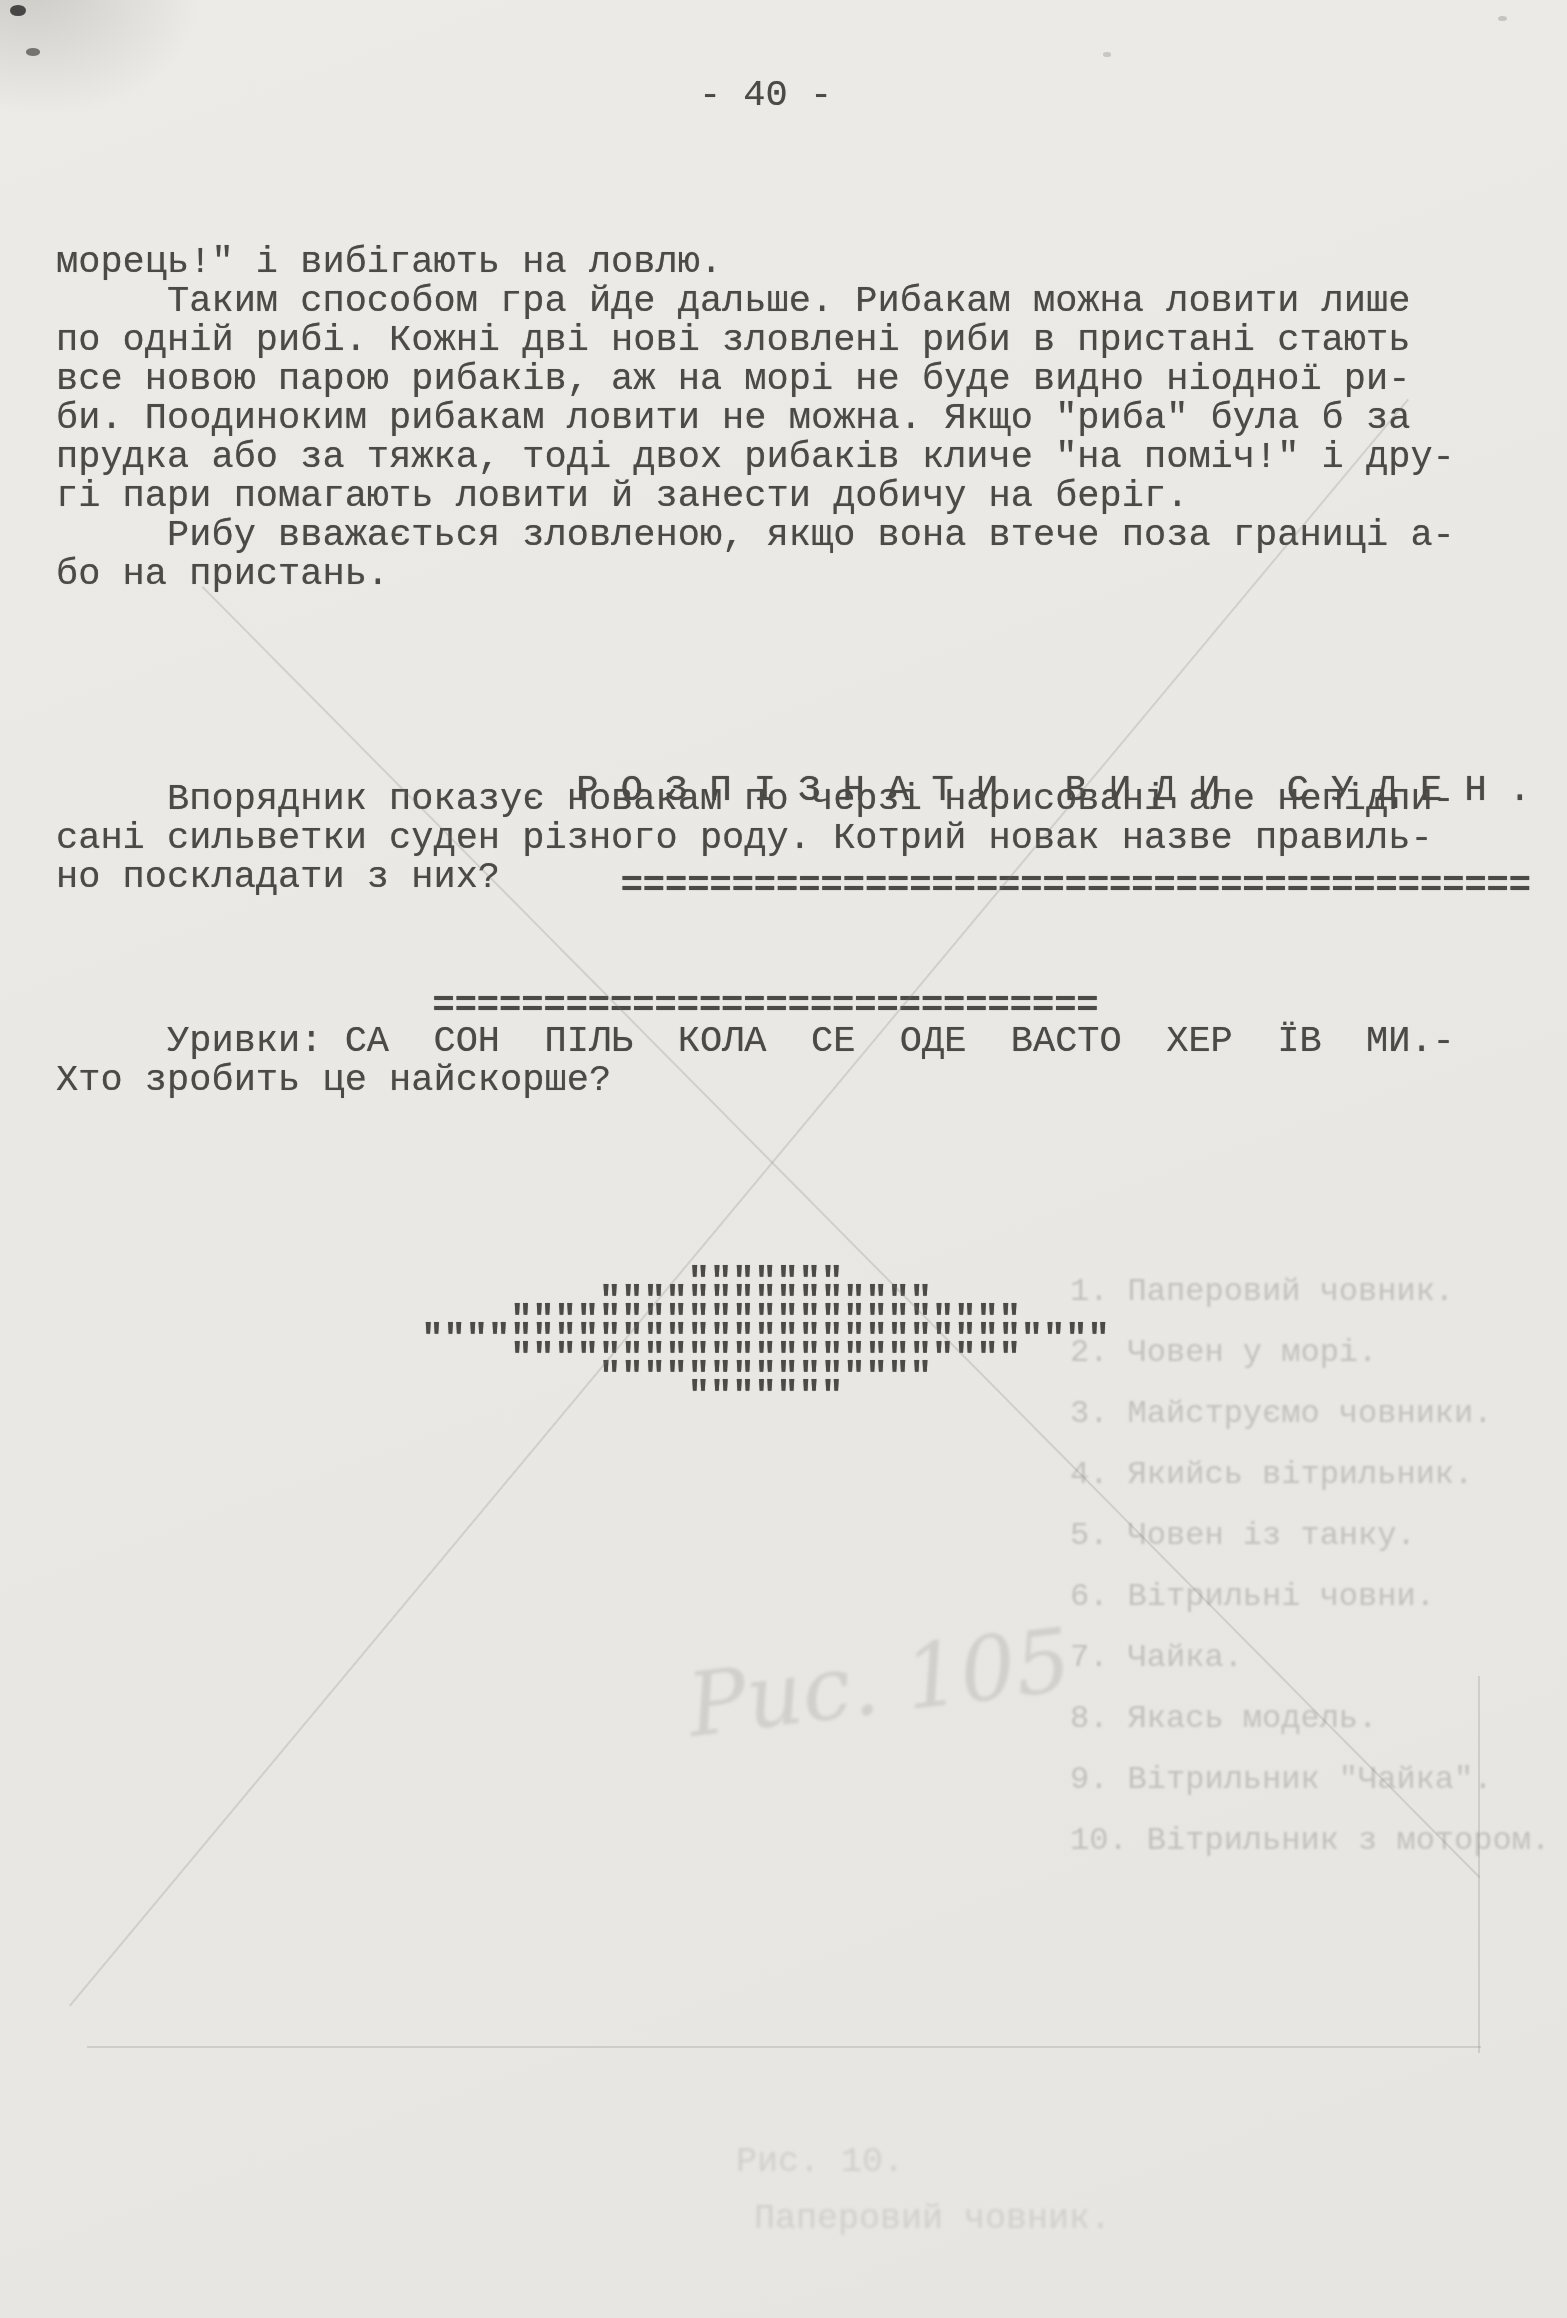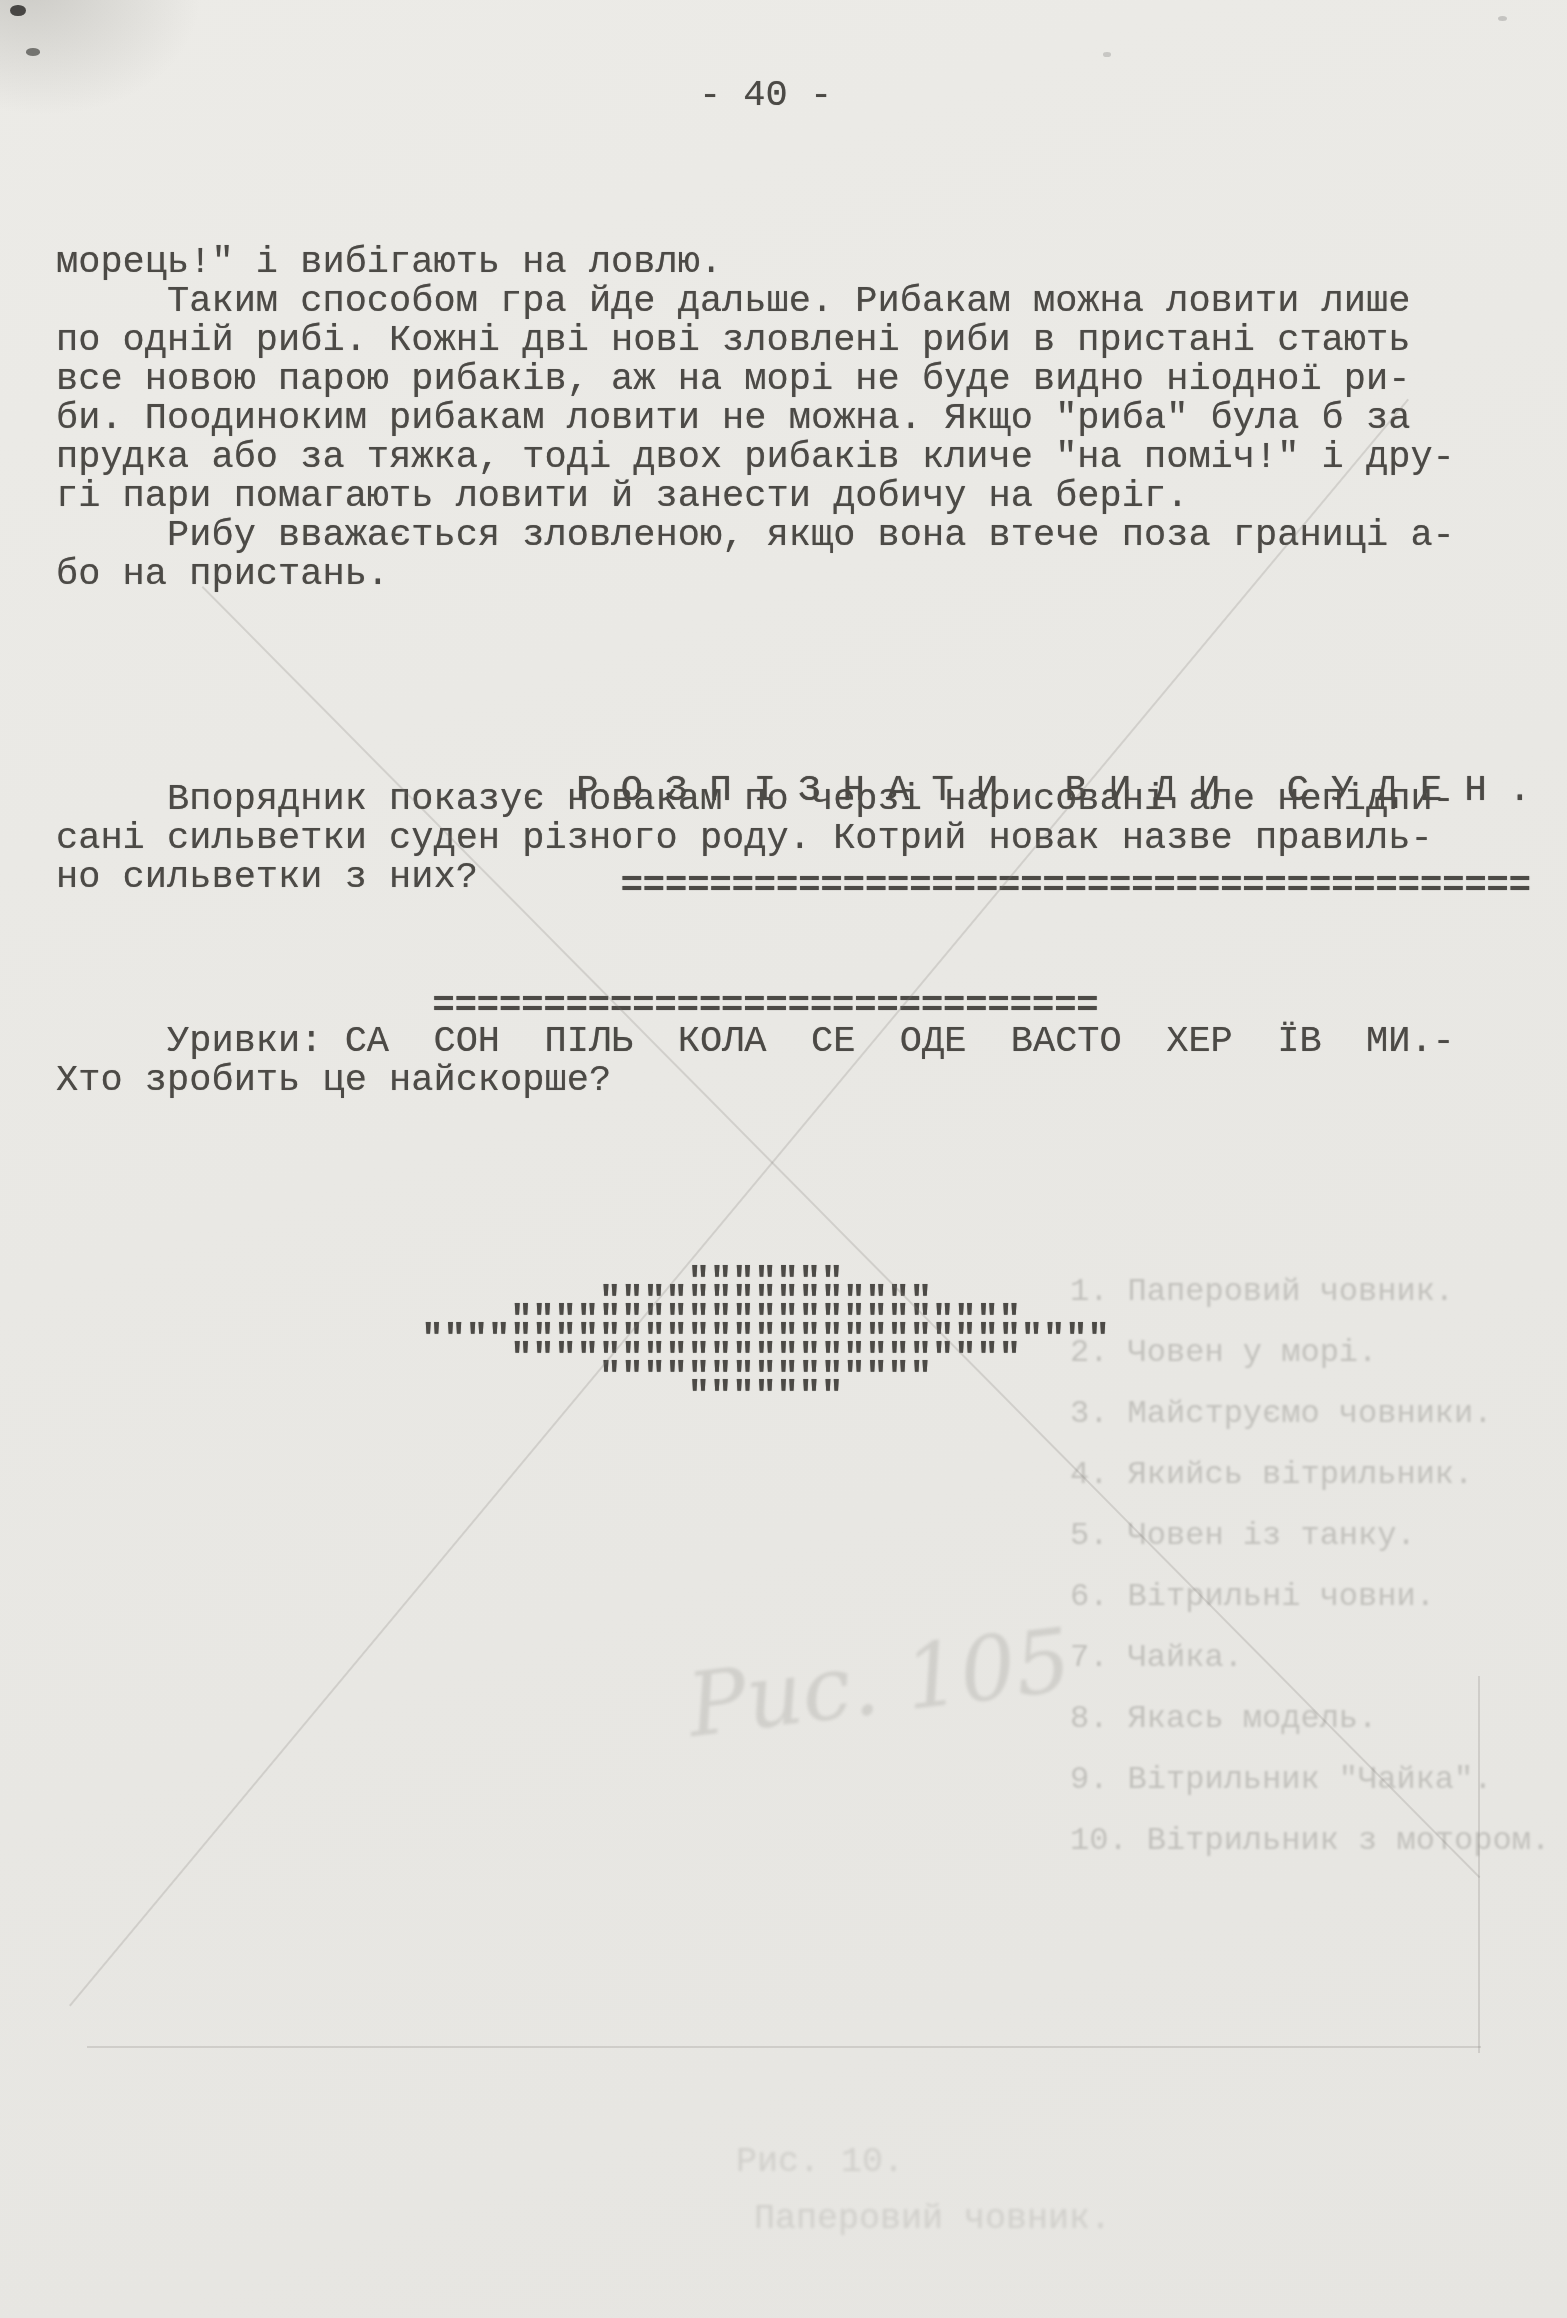--- a/index.html
+++ b/index.html
@@ -65,21 +65,21 @@
 
   <div class="centerwrap">
 
     <div class="para p1 mono"><div class="tline">морець!" і вибігають на ловлю.</div><div class="tline">     Таким способом гра йде дальше. Рибакам можна ловити лише</div><div class="tline">по одній рибі. Кожні дві нові зловлені риби в пристані стають</div><div class="tline">все новою парою рибаків, аж на морі не буде видно ніодної ри-</div><div class="tline">би. Поодиноким рибакам ловити не можна. Якщо "риба" була б за</div><div class="tline">прудка або за тяжка, тоді двох рибаків кличе "на поміч!" і дру-</div><div class="tline">гі пари помагають ловити й занести добичу на беріг.</div><div class="tline">     Рибу вважається зловленою, якщо вона втече поза границі а-</div><div class="tline">бо на пристань.</div></div>
 
     <div class="heading h1pos mono">
       <div class="ht">Р О З П І З Н А Т И   В И Д И   С У Д Е Н .</div>
       <div class="hu">=========================================</div>
     </div>
 
-    <div class="para p2 mono"><div class="tline">     Впорядник показує новакам по черзі нарисовані але непідпи-</div><div class="tline">сані сильветки суден різного роду. Котрий новак назве правиль-</div><div class="tline">но сильветки з них?</div></div>
+    <div class="para p2 mono"><div class="tline">     Впорядник показує новакам по черзі нарисовані але непідпи-</div><div class="tline">сані сильветки суден різного роду. Котрий новак назве правиль-</div><div class="tline">но поскладати з них?</div></div>
 
     <div class="heading h2pos mono">
       <div class="hu">==============================</div>
     </div>
 
     <div class="para p3 mono"><div class="tline">     Уривки: СА  СОН  ПІЛЬ  КОЛА  СЕ  ОДЕ  ВАСТО  ХЕР  ЇВ  МИ.-</div><div class="tline">Хто зробить це найскорше?</div></div>
 
     <div class="diamond mono"><div class="tline">"""""""</div><div class="tline">"""""""""""""""</div><div class="tline">"""""""""""""""""""""""</div><div class="tline">"""""""""""""""""""""""""""""""</div><div class="tline">"""""""""""""""""""""""</div><div class="tline">"""""""""""""""</div><div class="tline">"""""""</div></div>
 
   </div>

